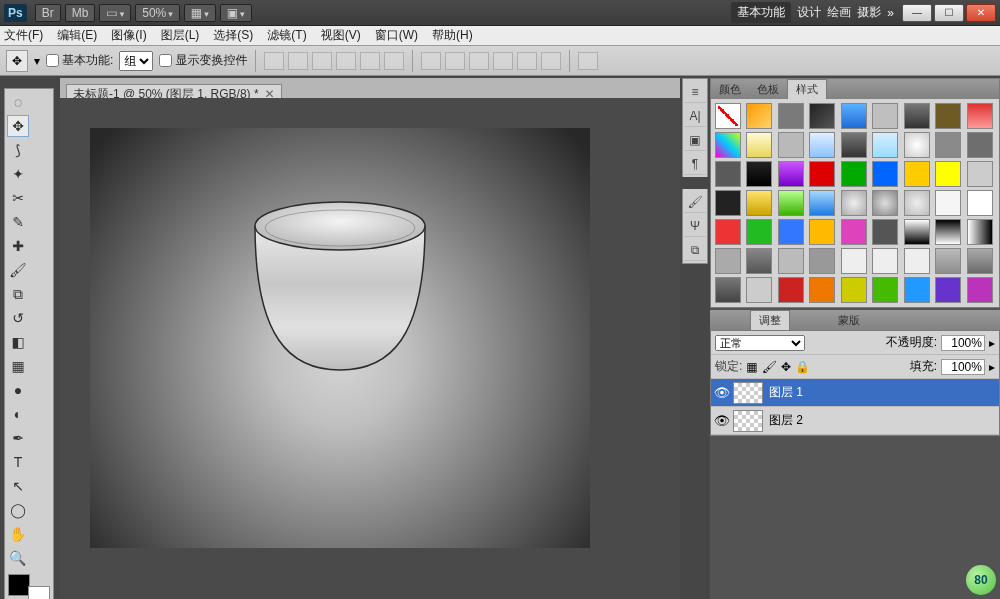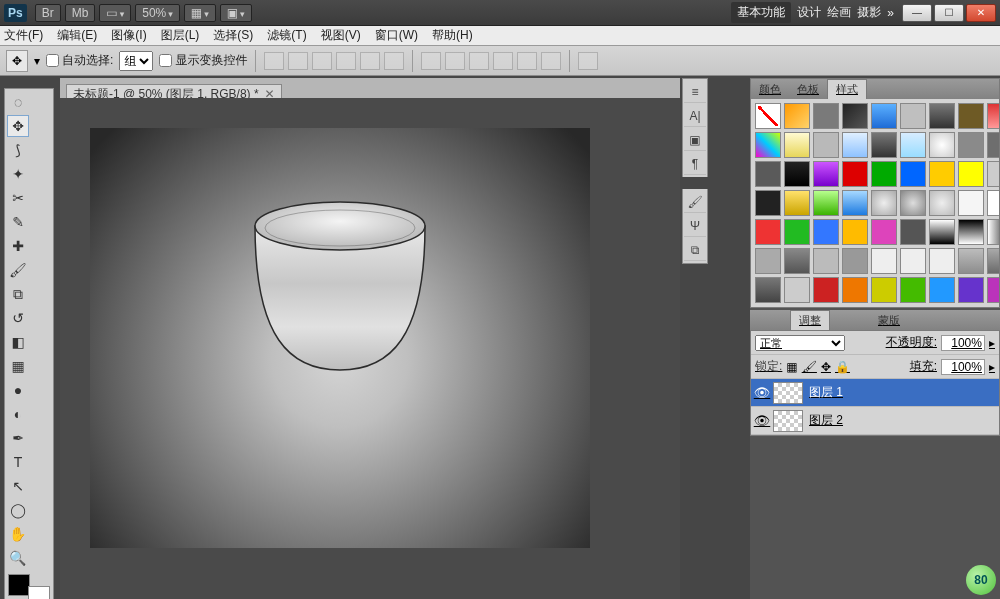--- a/index.html
+++ b/index.html
@@ -46,21 +46,21 @@
 .canvas{width:500px;height:420px;background:radial-gradient(circle at 50% 55%,#d5d5d5 0%,#bfbfbf 20%,#282828 95%);position:relative;}
 .cup{position:absolute;left:160px;top:70px;width:180px;height:175px;}
 .cup svg{width:100%;height:100%;}
 
 
 .midstrip{position:absolute;right:292px;top:78px;width:26px;background:#d0d0d0;border:1px solid #8a8a8a;}
 .midstrip .m{width:22px;height:22px;margin:2px auto;border-bottom:1px solid #bcbcbc;display:flex;align-items:center;justify-content:center;font-size:12px;color:#444;cursor:pointer;}
 .midstrip .gap{height:12px;background:#464646;margin:0 -1px;}
 
 
-.rdock{position:absolute;right:0;top:78px;width:250px;bottom:0;background:#535353;text-decoration:underline;}
+.rdock{position:absolute;right:0;top:78px;width:290px;bottom:0;background:#535353;}
 
 
 .panel{background:#d4d4d4;border:1px solid #7a7a7a;margin-bottom:2px;}
 .panel .tabs{height:20px;background:linear-gradient(#9a9a9a,#828282);display:flex;align-items:flex-end;}
 .panel .tabs span{padding:2px 8px;color:#333;font-size:11px;cursor:pointer;}
 .panel .tabs span.act{background:#d4d4d4;border:1px solid #7a7a7a;border-bottom:none;}
 .stylegrid{display:grid;grid-template-columns:repeat(9,1fr);gap:3px;padding:4px;max-height:330px;overflow:hidden;}
 .sw{width:26px;height:26px;border:1px solid #888;cursor:pointer;}
 .sw.none{background:#fff;position:relative;}
 .sw.none::after{content:"";position:absolute;left:2px;top:2px;right:2px;bottom:2px;background:linear-gradient(to top right,transparent 45%,red 45%,red 55%,transparent 55%);}
@@ -119,21 +119,21 @@
   <span>视图(V)</span>
   <span>窗口(W)</span>
   <span>帮助(H)</span>
 </div>
 
 <div class="optbar">
   <div class="moveicon">✥</div>
   <span>▾</span>
   <label>
       <input type="checkbox" style="">
-      <span>自动选择:</span>
+      <span>基本功能:</span>
     </label>
   <select><option>组</option></select>
   <label>
       <input type="checkbox" style="">
       <span>显示变换控件</span>
     </label>
   <div class="divider"></div>
   <div class="faded">
       <div></div>
       <div></div>

